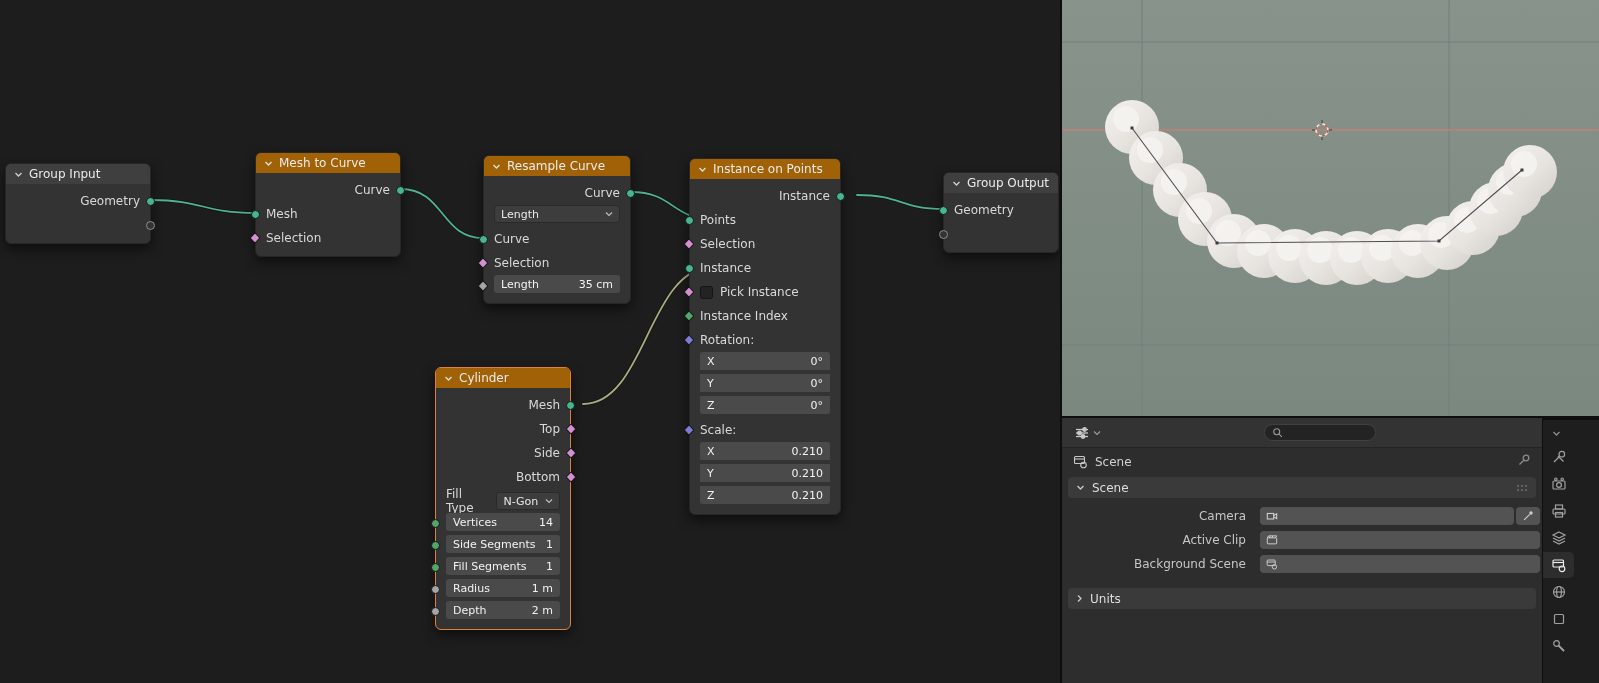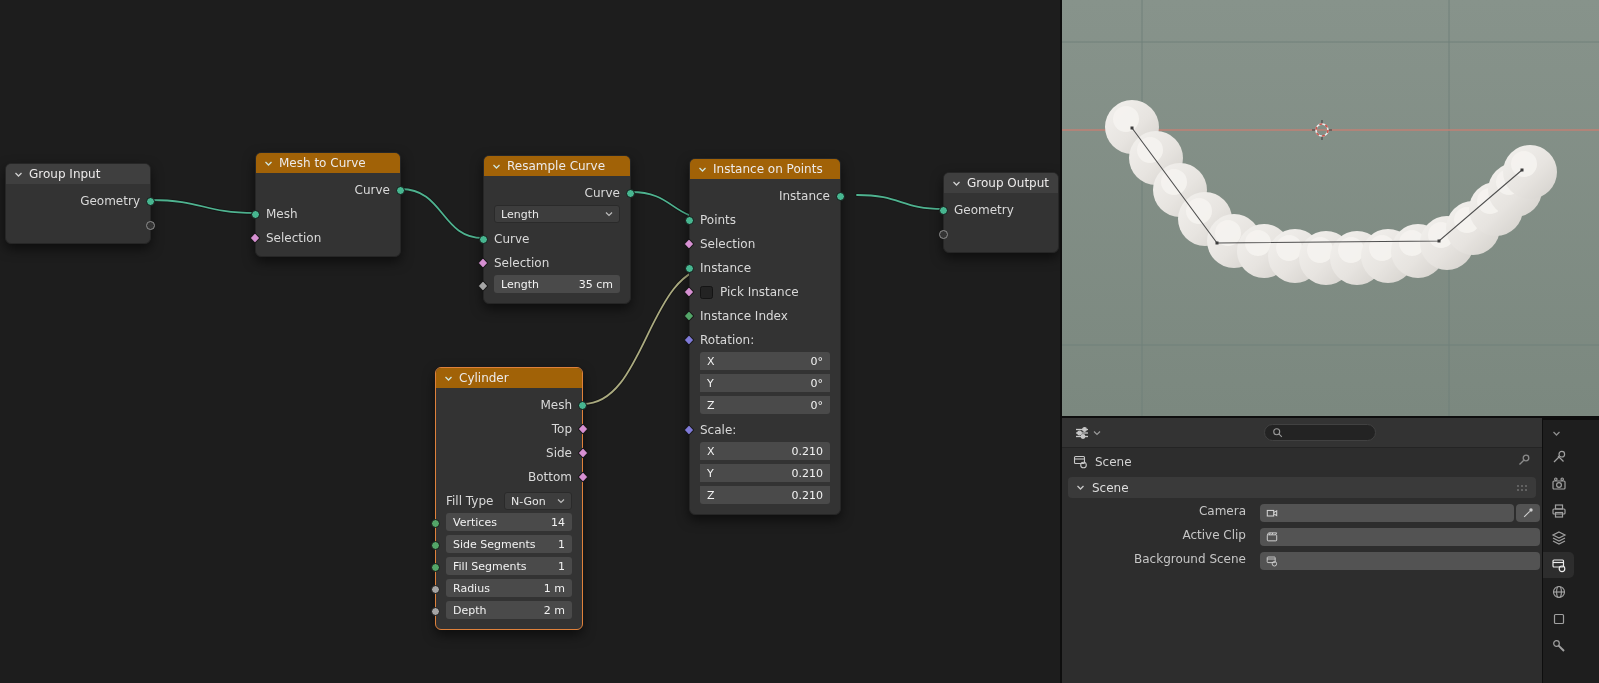--- a/index.html
+++ b/index.html
@@ -45,21 +45,21 @@
   
   #props{position:absolute;left:1060px;top:418px;width:482px;height:265px;background:#2d2d2d;border-left:2px solid #0e0e0e}
   .props-topbar{height:30px;background:#333333;border-bottom:1px solid #242424;display:flex;align-items:center;padding:0 8px}
   .editor-btn{display:flex;align-items:center;gap:3px;padding:2px 4px;border-radius:3px}
   .search{width:112px;height:17px;background:#232323;border:1px solid #414141;border-radius:9px;display:flex;align-items:center;
           gap:4px;padding:0 7px;margin-left:auto;margin-right:158px;color:#9a9a9a;font-size:11px}
   .search input{background:transparent;border:none;outline:none;color:#cfcfcf;width:80px;font-size:11px;font-family:inherit}
   .crumb{height:27px;display:flex;align-items:center;gap:7px;padding:0 11px;color:#d2d2d2;font-size:12px}
   .panel-head{height:21px;background:#3a3a3a;border-radius:4px;margin:2px 6px;display:flex;align-items:center;gap:7px;
               padding:0 8px;font-size:12px;color:#dedede}
-  .prow{display:flex;align-items:flex-start;height:24px;padding-right:2px;padding-left:6px}
+  .prow{display:flex;align-items:center;height:24px;padding-right:2px;padding-left:6px}
   .prow .plabel{width:192px;text-align:right;padding-right:14px;font-size:12px;color:#c6c6c6;flex:none}
   .pfield{flex:1;height:18px;background:#535353;border-radius:4px;display:flex;align-items:center;padding:0 6px;gap:6px;
           font-size:11px;color:#efefef}
   .sq-btn{width:24px;height:18px;background:#535353;border-radius:4px;margin-left:2px;display:flex;align-items:center;justify-content:center;flex:none}
   .loose-label{padding-left:16px;height:24px;display:flex;align-items:center;font-size:12px;color:#cfcfcf}
 
   
   #tabstrip{position:absolute;left:1542px;top:418px;width:57px;height:265px;background:#1e1e1e;
             border-left:1px solid #0e0e0e;border-top:2px solid #0e0e0e;padding-top:3px}
   .strip-chev{height:20px;display:flex;align-items:center;padding-left:9px}
@@ -264,21 +264,21 @@
         <div class="nrow">
           <span class="sock left teal-s"></span>
           <span>Geometry</span>
         </div>
         <div class="nrow">
           <span class="sock left hollow"></span>
         </div>
       </div>
     </div>
 
-    <div class="node selected" style="left:435px;top:367px;width:148px">
+    <div class="node selected" style="left:435px;top:367px;width:136px">
       <div class="nhead teal">
         <svg width="9" height="7">
             <path d="M1.5 2 L4.5 5 L7.5 2" stroke="#cfe5dd" fill="none" stroke-width="1.3"></path>
           </svg>
         <span>Cylinder</span>
       </div>
       <div class="nbody">
         <div class="nrow out">
           <span>Mesh</span>
           <span class="sock right teal-s"></span>
@@ -538,20 +538,26 @@
         <svg width="12" height="12" viewBox="0 0 15 15">
           <rect x="1.5" y="2.5" width="10" height="7" rx="1" fill="none" stroke="#d5d5d5" stroke-width="1.1"></rect>
           <line x1="1.5" y1="5" x2="11.5" y2="5" stroke="#d5d5d5" stroke-width="1.1"></line>
           <circle cx="10.5" cy="11" r="2.8" fill="none" stroke="#d5d5d5" stroke-width="1.1"></circle>
         </svg>
       </div>
     </div>
 
 
 
+    <div class="panel-head" style="margin-top:12px">
+      <svg width="7" height="9">
+          <path d="M2 1.5 L5 4.5 L2 7.5" stroke="#c8c8c8" fill="none" stroke-width="1.3"></path>
+        </svg>
+      <span>Units</span>
+    </div>
   </div>
 
   <div id="tabstrip">
     <div class="strip-chev">
       <svg width="9" height="7">
           <path d="M1.5 2 L4.5 5 L7.5 2" stroke="#8d8d8d" fill="none" stroke-width="1.3"></path>
         </svg>
     </div>
     <div class="tab">
       <svg width="16" height="16" viewBox="0 0 16 16" fill="none" stroke-width="1.2">

